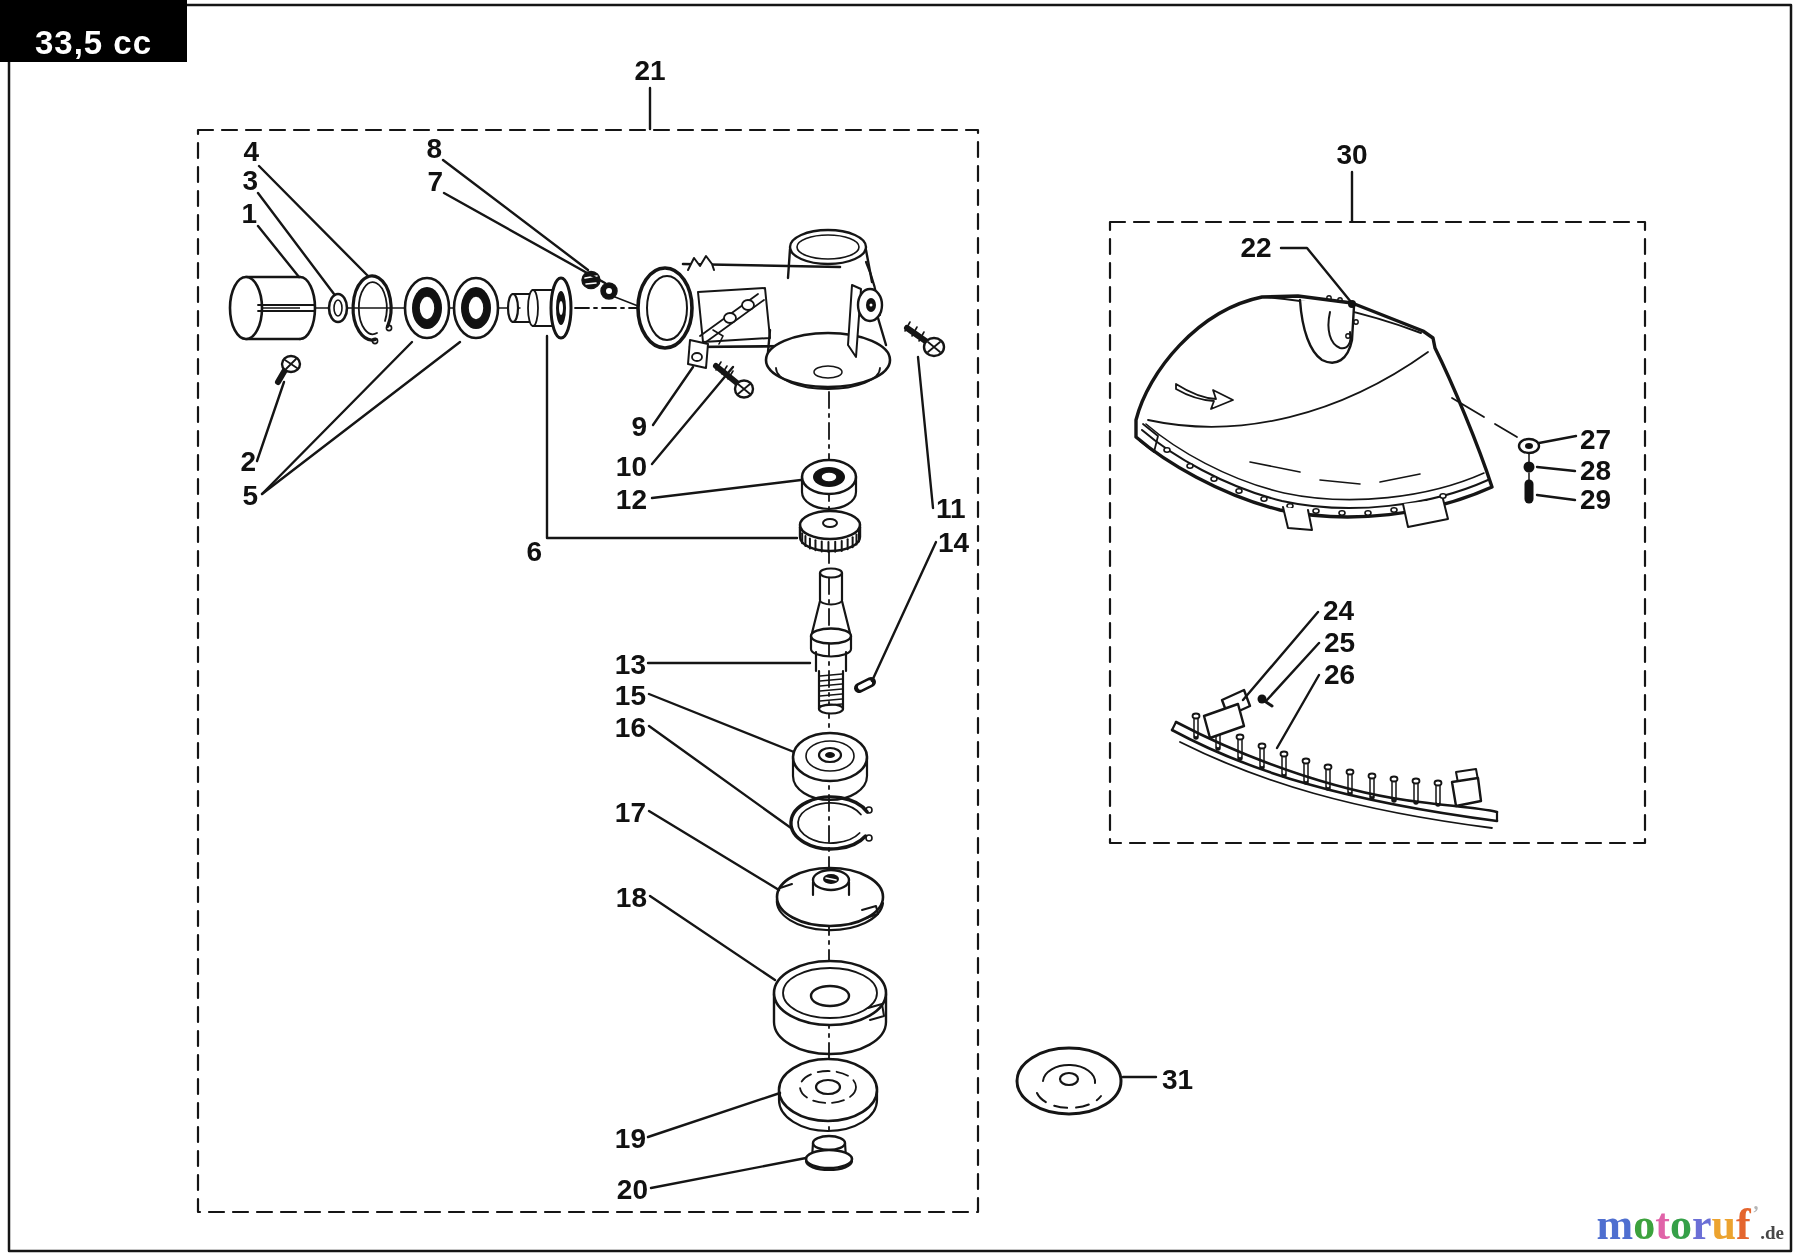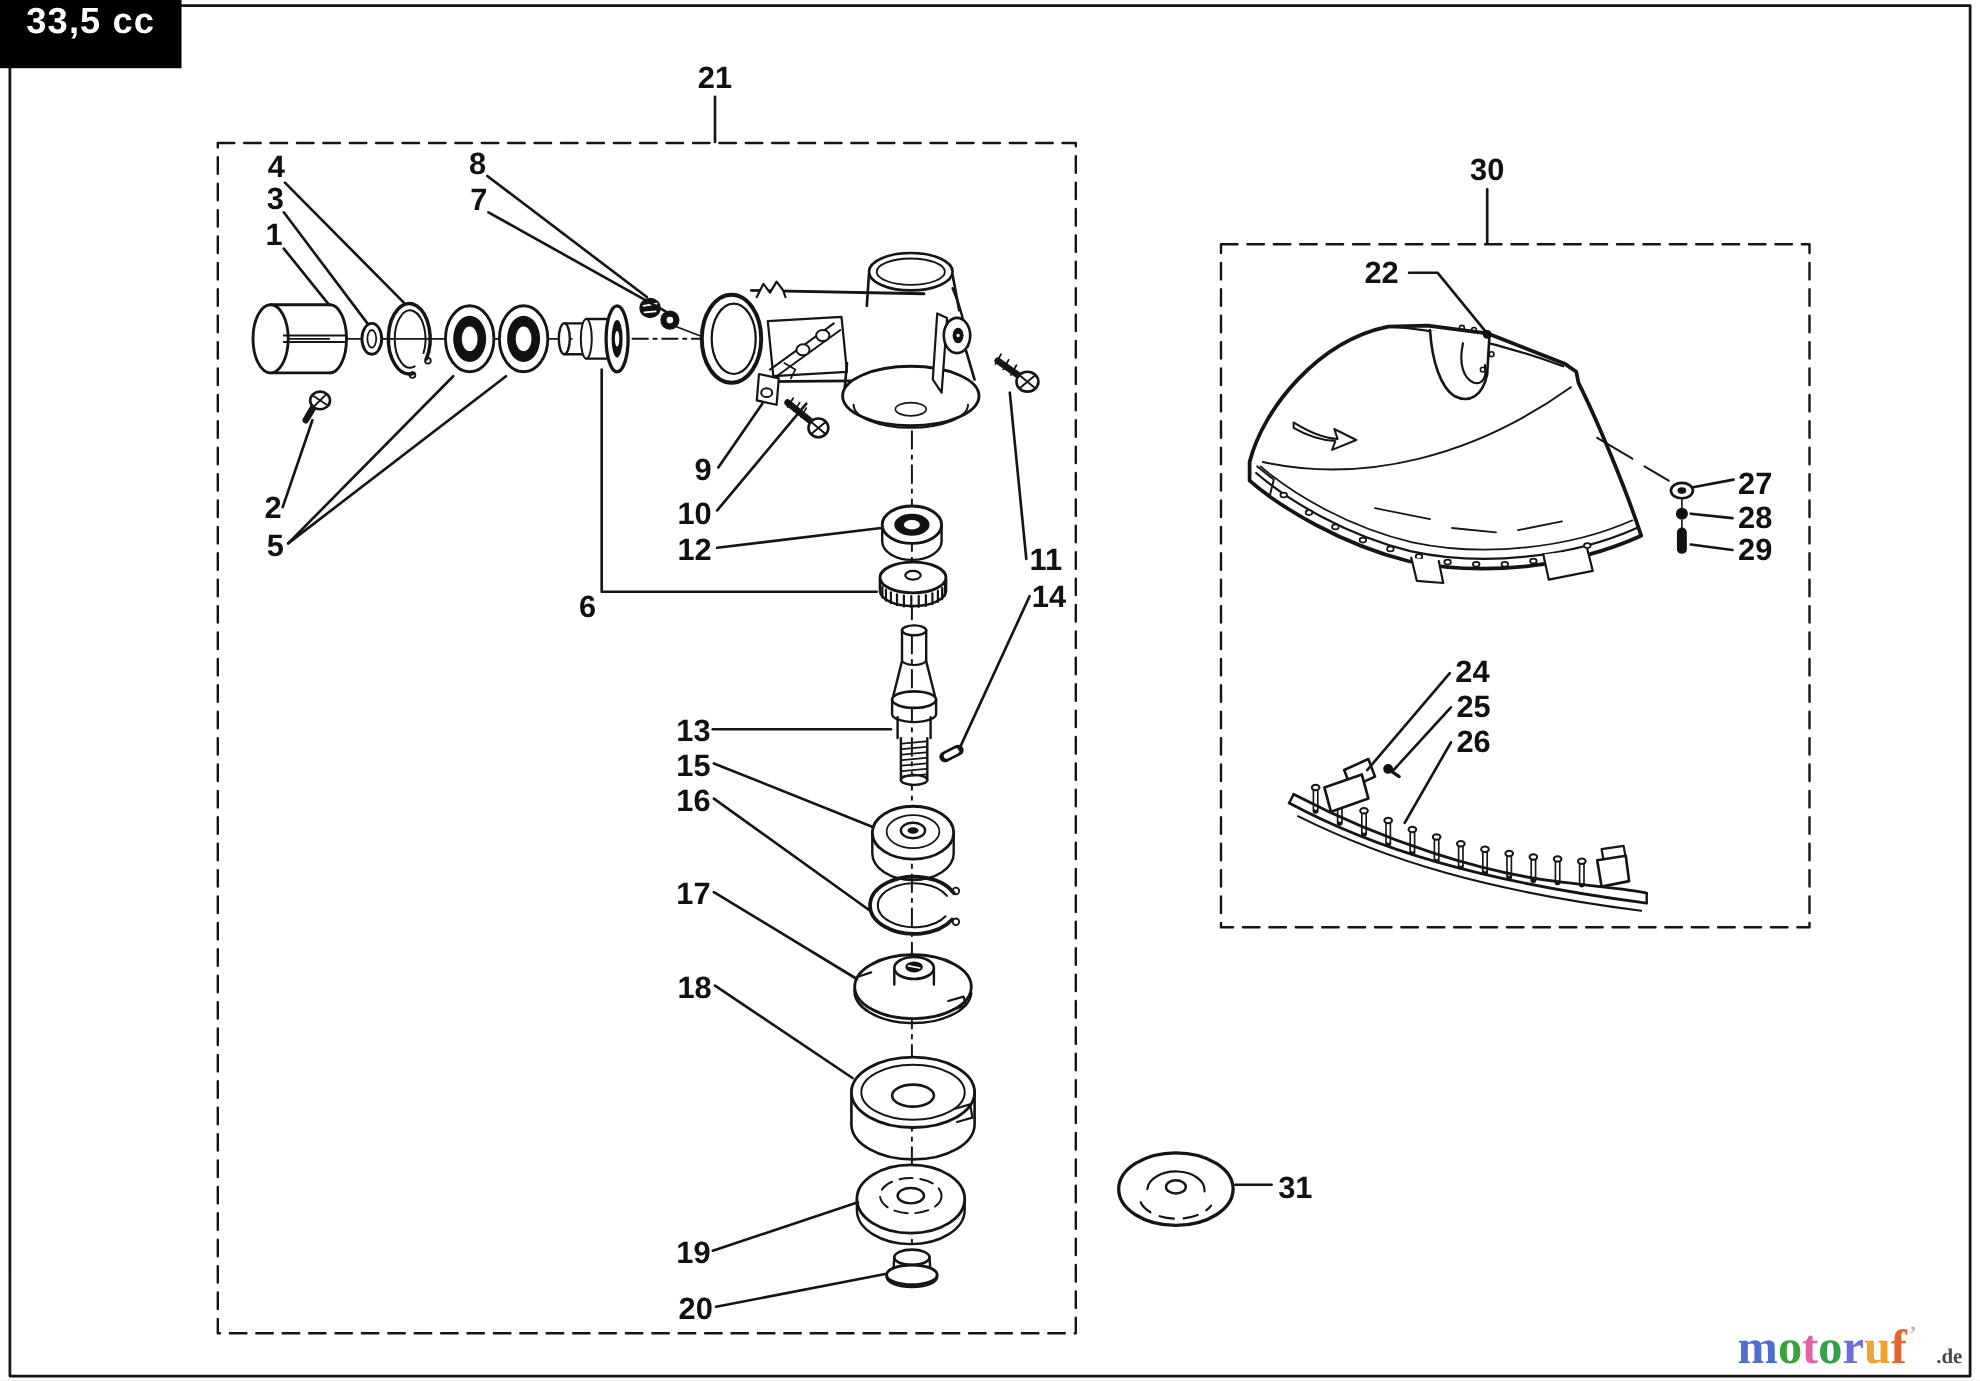--- a/index.html
+++ b/index.html
@@ -1,26 +1,26 @@
 <!DOCTYPE html>
 <html><head>
 <meta charset="utf-8">
 <style>
   html,body{margin:0;padding:0;background:#e8e8e8;}
   .page{position:relative;width:1800px;height:1255px;background:#ffffff;overflow:hidden;
         font-family:"Liberation Sans",sans-serif;}
   svg{position:absolute;left:0;top:0;}
   svg text{font-family:"Liberation Sans",sans-serif;font-weight:bold;font-size:28px;fill:#111;}
-  .title-badge{position:absolute;left:0;top:0;width:165px;height:62px;background:#000;
-        display:flex;align-items:flex-start;justify-content:center;}
+  .title-badge{position:absolute;left:0;top:0;width:187px;height:62px;background:#000;
+        display:flex;align-items:flex-end;justify-content:center;}
   .title-badge span{color:#fff;font-size:33px;font-weight:bold;letter-spacing:1px;}
   .logo{position:absolute;right:16px;bottom:8px;display:flex;align-items:baseline;
         font-family:"Liberation Serif",serif;font-weight:bold;font-size:44px;line-height:1;}
   .logo .tick{font-size:20px;color:#b5b5b5;align-self:flex-start;margin-left:2px;}
-  .logo .suffix{font-size:19px;margin-left:18px;}
+  .logo .suffix{font-size:19px;margin-left:1px;}
 </style>
 </head>
 <body>
 
 <div class="page">
 
 <svg width="1800" height="1255" viewBox="0 0 1800 1255">
   <g stroke="#151515" fill="none" stroke-linecap="round" stroke-linejoin="round">
 
     <rect x="9" y="5" width="1782" height="1246" stroke-width="2.5"></rect>

